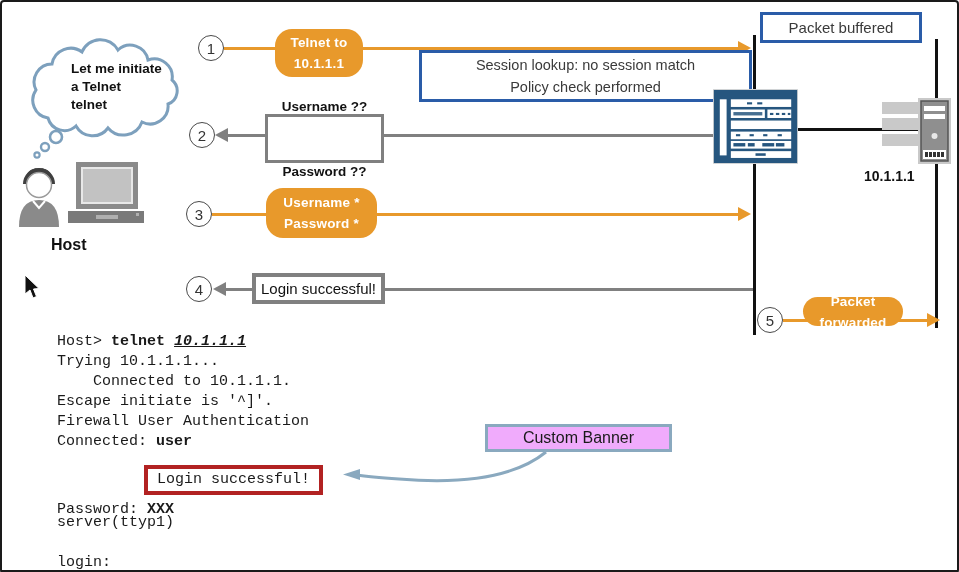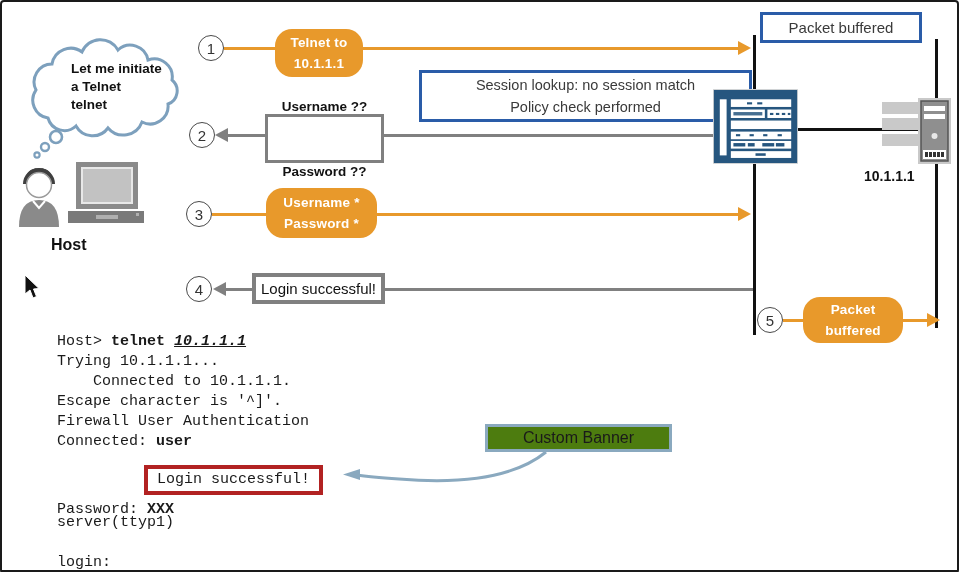--- a/index.html
+++ b/index.html
@@ -32,21 +32,21 @@
     background:#fff;border:3px solid #808080;color:#111;font-weight:bold;font-size:13.5px;
     display:flex;flex-direction:column;align-items:center;justify-content:center;
     line-height:21px;z-index:5;text-align:center;box-sizing:border-box;
   }
   .bluebox{
     background:#fff;border:3px solid #2A5CA8;color:#3a3a3a;
     display:flex;flex-direction:column;align-items:center;justify-content:center;
     z-index:5;text-align:center;box-sizing:border-box;
   }
   .steelbox{
-    background:#4d7c0f;border:3px solid #8AA9BF;color:#1a1a1a;
+    background:#f0abfc;border:3px solid #8AA9BF;color:#1a1a1a;
     display:flex;align-items:center;justify-content:center;
     z-index:7;box-sizing:border-box;font-size:16px;
   }
   .vline{width:3px;background:#111;z-index:0;}
   
   #terminal{font-family:"Liberation Mono","DejaVu Sans Mono",monospace;font-size:15px;color:#1a1a1a;z-index:4;}
   .tl{position:absolute;white-space:pre;left:0;}
   .b{font-weight:bold;}
   .bi{font-weight:bold;font-style:italic;text-decoration:underline;}
   #redbox{
@@ -116,21 +116,21 @@
   <div class="abs ah ah-r-o" style="left:736px;top:39px;"></div>
   <div class="abs obox" style="left:273px;top:27px;width:88px;height:48px;">
     <span>Telnet to</span>
     <span>10.1.1.1</span>
   </div>
 
   <div class="abs bluebox" style="left:758px;top:10px;width:162px;height:31px;font-size:15px;">
     <span>Packet buffered</span>
   </div>
 
-  <div class="abs bluebox" style="left:417px;top:68px;width:333px;height:52px;font-size:14.5px;line-height:22px;">
+  <div class="abs bluebox" style="left:417px;top:48px;width:333px;height:52px;font-size:14.5px;line-height:22px;">
     <span>Session lookup: no session match</span>
     <span>Policy check performed</span>
   </div>
 
   <div class="abs stepcircle" style="left:187px;top:120px;">
       <span>2</span>
     </div>
   <div class="abs ah ah-l-g" style="left:213px;top:126px;"></div>
   <div class="abs hline gline" style="left:224px;top:132px;width:488px;"></div>
   <div class="abs wgbox" style="left:263px;top:112px;width:119px;height:49px;gap:44px;">
@@ -203,30 +203,30 @@
         <rect x="23" y="54" width="3" height="5"></rect>
     </g>
   </svg>
   <div class="abs" style="left:862px;top:166px;font-size:14px;font-weight:bold;color:#111;z-index:6;">10.1.1.1</div>
 
   <div class="abs stepcircle" style="left:755px;top:305px;">
       <span>5</span>
     </div>
   <div class="abs hline oline" style="left:781px;top:317px;width:146px;"></div>
   <div class="abs ah ah-r-o" style="left:925px;top:311px;z-index:6;"></div>
-  <div class="abs obox" style="left:801px;top:295px;width:100px;height:46px;">
+  <div class="abs obox" style="left:801px;top:295px;width:100px;height:29px;">
     <span>Packet</span>
-    <span>buffered</span>
+    <span>forwarded</span>
   </div>
 
   <div id="terminal" class="abs" style="left:55px;top:331px;width:520px;height:230px;">
     <div class="tl" style="top:0;"><span>Host&gt; </span><span class="b">telnet </span><span class="bi">10.1.1.1</span></div>
     <div class="tl" style="top:20px;">Trying 10.1.1.1...</div>
     <div class="tl" style="top:40px;margin-left:36px;">Connected to 10.1.1.1.</div>
-    <div class="tl" style="top:60px;">Escape character is '^]'.</div>
+    <div class="tl" style="top:60px;">Escape initiate is '^]'.</div>
     <div class="tl" style="top:80px;">Firewall User Authentication</div>
     <div class="tl" style="top:100px;"><span>Connected: </span><span class="b">user</span></div>
     <div class="tl" style="top:120px;margin-top:48px;"><span>Password: </span><span class="b">XXX</span></div>
     <div id="redbox" style="left:87px;top:132px;"><span>Login successful!</span></div>
     <div class="tl" style="top:181px;">server(ttyp1)</div>
     <div class="tl" style="top:221px;">login:</div>
   </div>
 
   <div class="abs steelbox" style="left:483px;top:422px;width:187px;height:28px;">
     <span>Custom Banner</span>

